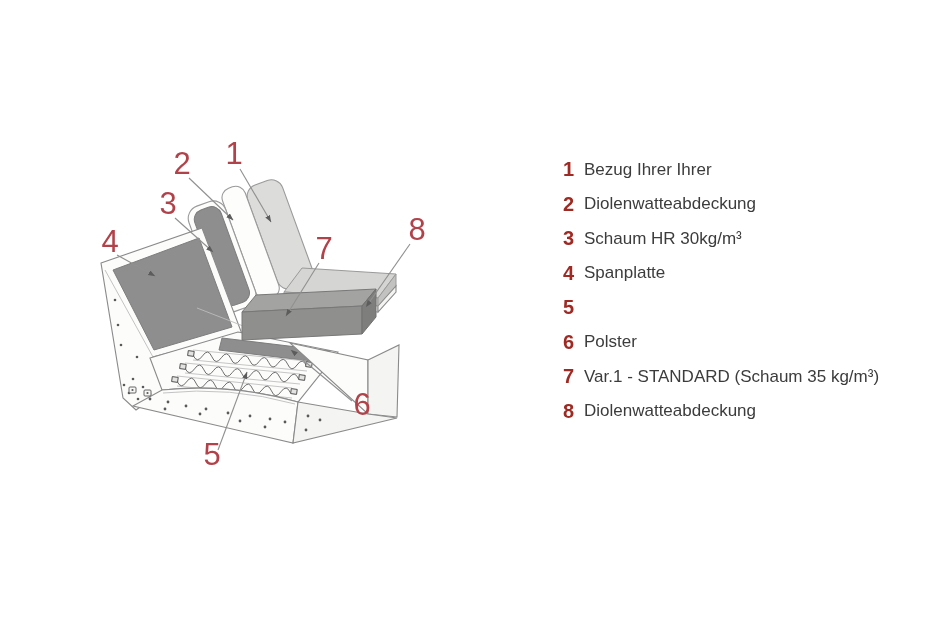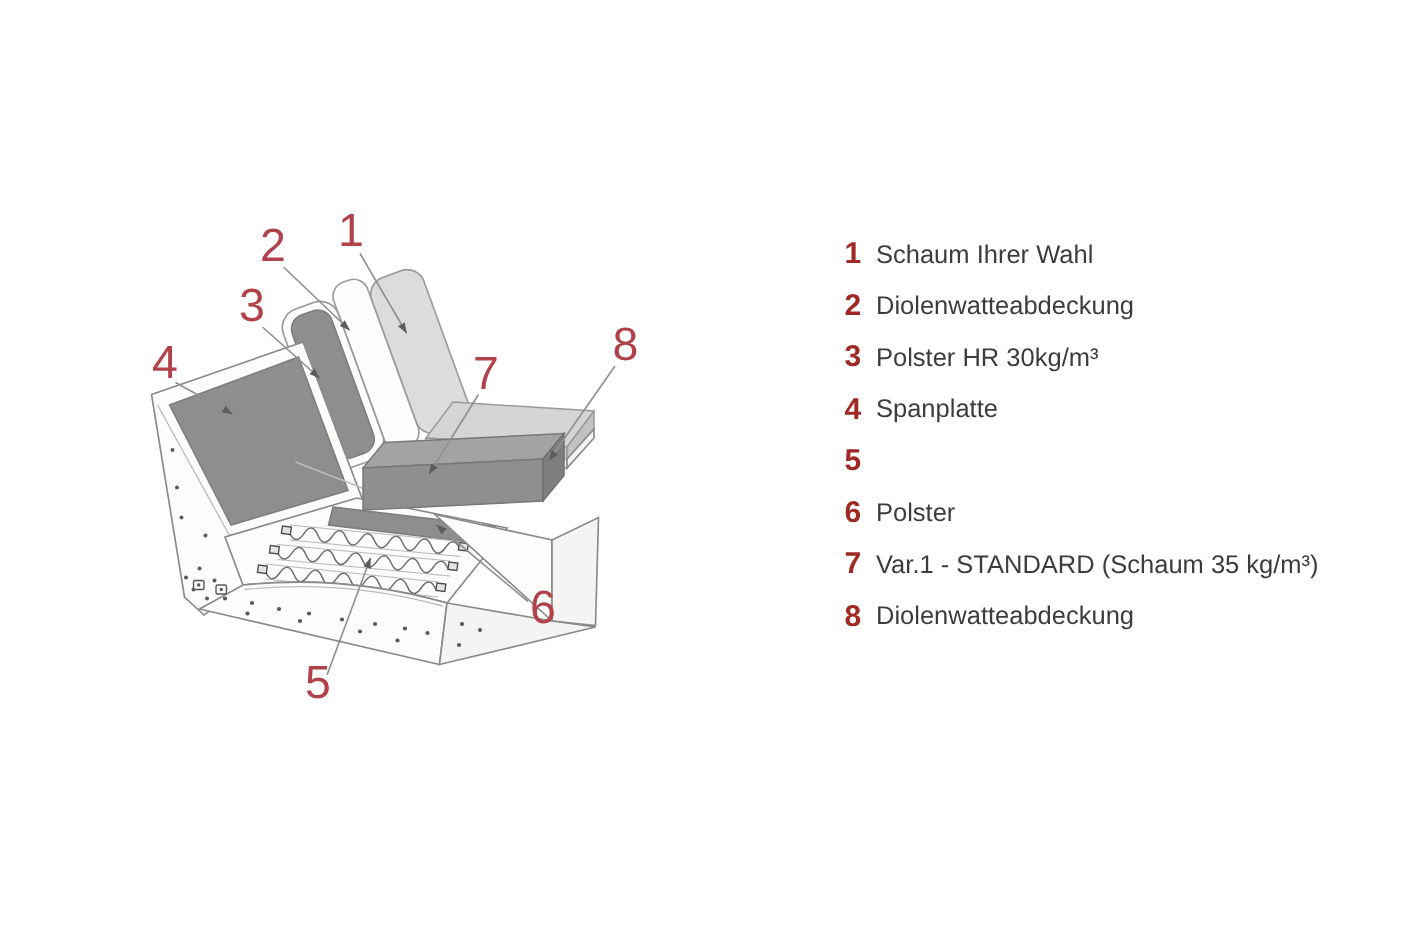--- a/index.html
+++ b/index.html
@@ -169,29 +169,29 @@
       <text class="digit" x="212" y="465">5</text>
       <text class="digit" x="362" y="415">6</text>
       <text class="digit" x="324" y="259">7</text>
       <text class="digit" x="417" y="240">8</text>
     </g>
   </svg>
 
   <div class="legend">
     <div class="legend-row">
       <span class="legend-num">1</span>
-      <span class="legend-label">Schaum Ihrer Wahl</span>
+      <span class="legend-label">Bezug Ihrer Ihrer</span>
     </div>
     <div class="legend-row">
       <span class="legend-num">2</span>
       <span class="legend-label">Diolenwatteabdeckung</span>
     </div>
     <div class="legend-row">
       <span class="legend-num">3</span>
-      <span class="legend-label">Polster HR 30kg/m³</span>
+      <span class="legend-label">Schaum HR 30kg/m³</span>
     </div>
     <div class="legend-row">
       <span class="legend-num">4</span>
       <span class="legend-label">Spanplatte</span>
     </div>
     <div class="legend-row">
       <span class="legend-num">5</span>
     </div>
     <div class="legend-row">
       <span class="legend-num">6</span>

